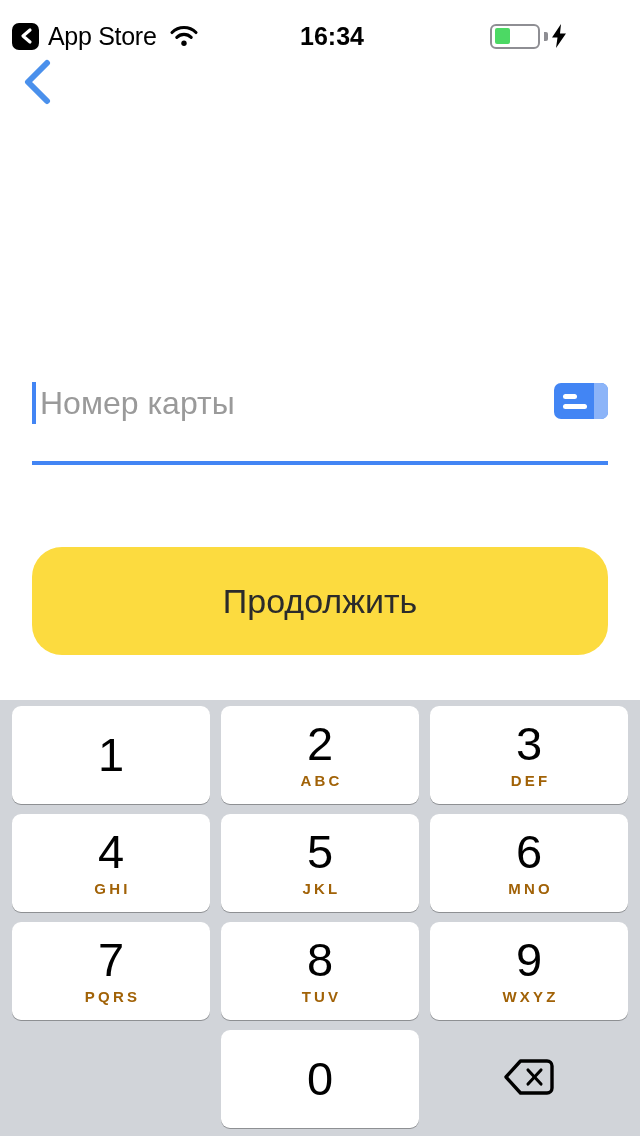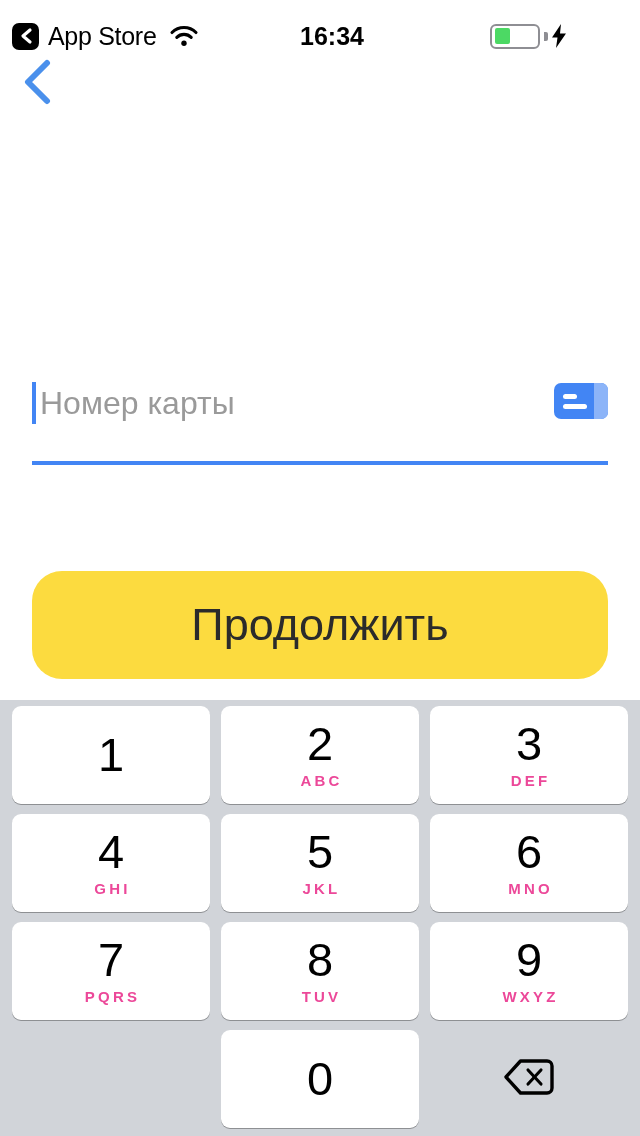--- a/index.html
+++ b/index.html
@@ -77,41 +77,41 @@
     position: absolute; left: 9px; top: 11px; width: 14px; height: 5px; border-radius: 3px; background: #fff;
   }
   .card-icon .bar2 {
     position: absolute; left: 9px; top: 21px; width: 24px; height: 5px; border-radius: 3px; background: #fff;
   }
 
   
   .cta {
     position: absolute; left: 32px; top: 547px; width: 576px; height: 108px;
     background: #fcdb3f; border: none; border-radius: 30px;
-    font-family: "Liberation Sans", sans-serif; font-size: 45px; color: #2b2b2b;
-    cursor: pointer; display: flex; align-items: center; justify-content: center; margin-top: 24px;
+    font-family: "Liberation Sans", sans-serif; font-size: 34px; color: #2b2b2b;
+    cursor: pointer; display: flex; align-items: center; justify-content: center;
   }
 
   
   .keyboard {
     position: absolute; left: 0; top: 700px; width: 640px; height: 436px;
     background: #d1d4d9; padding: 6px 12px 10px 12px;
   }
   .kb-row { display: flex; justify-content: space-between; height: 98px; margin-bottom: 10px; }
   .kb-row:last-child { margin-bottom: 0; }
   .key {
     width: 198px; height: 98px; background: #ffffff; border-radius: 9px;
     box-shadow: 0 1px 0 rgba(0,0,0,0.32);
     display: flex; flex-direction: column; align-items: center; justify-content: center;
     cursor: pointer; user-select: none;
   }
   .key .digit { font-size: 47px; color: #000; line-height: 48px; font-weight: 400; }
   .key.with-letters .digit { margin-top: -2px; }
   .key .letters {
-    font-size: 15px; font-weight: bold; color: #ec4899; letter-spacing: 3.2px;
+    font-size: 15px; font-weight: bold; color: #a16207; letter-spacing: 3.2px;
     margin-top: 4px; margin-left: 3px;
   }
   .key-spacer { width: 198px; height: 98px; }
   .key-backspace {
     width: 198px; height: 98px; display: flex; align-items: center; justify-content: center;
     cursor: pointer; background: transparent;
   }
 </style>
 </head>
 <body>

